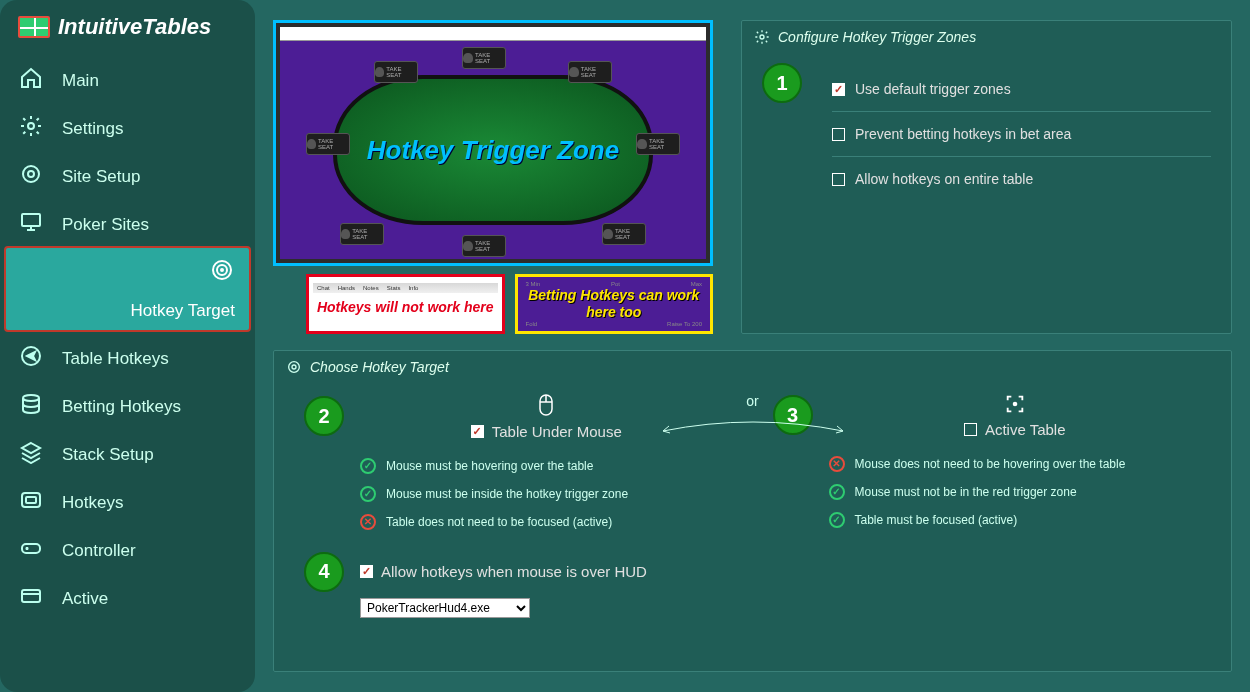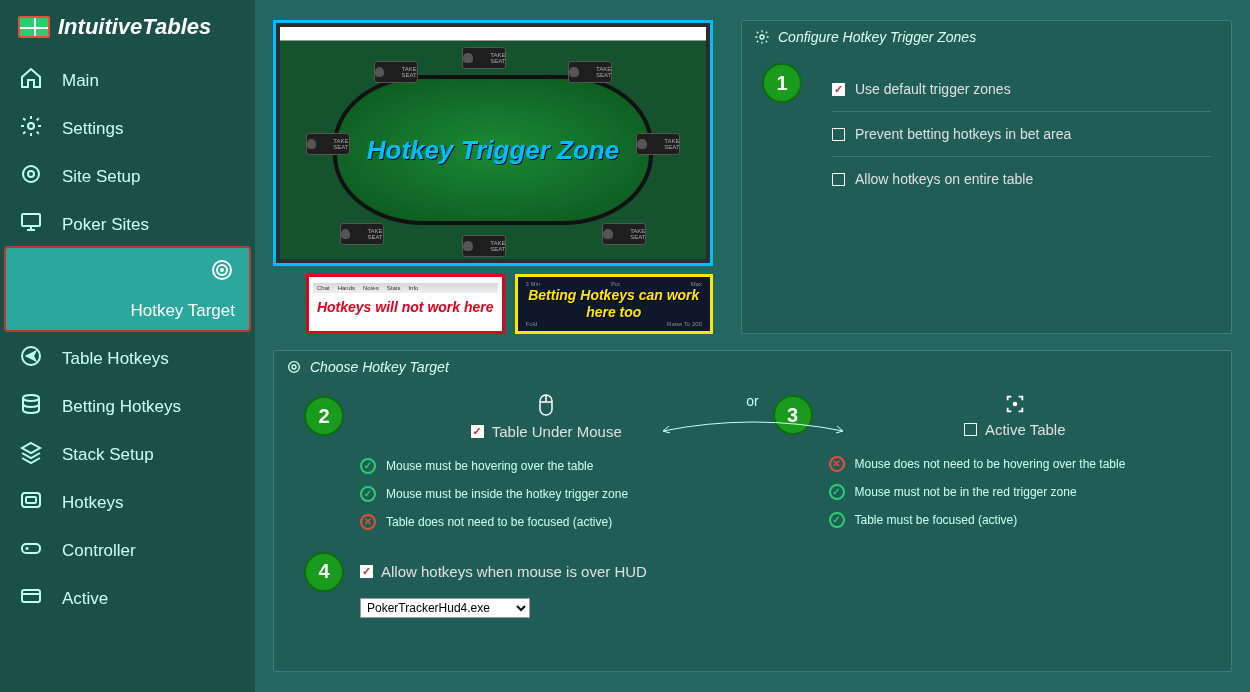--- a/index.html
+++ b/index.html
@@ -1,50 +1,50 @@
 <!DOCTYPE html>
 <html><head>
 <meta charset="utf-8">
 <style>
 * { margin: 0; padding: 0; box-sizing: border-box; }
 body { font-family: -apple-system, "Segoe UI", sans-serif; background: #246761; color: #e0e0e0; width: 1250px; height: 692px; overflow: hidden; }
 
 .app { display: flex; height: 100%; }
 
 
-.sidebar { width: 255px; background: #1b5049; padding-top: 6px; }
+.sidebar { width: 255px; background: #1b5049; padding-top: 6px; border-radius: 17px; }
 .logo { display: flex; align-items: center; gap: 8px; padding: 8px 18px 14px 18px; }
 .logo-badge { width: 32px; height: 22px; background: #2ecc71; border: 2px solid #e74c3c; border-radius: 2px; position: relative; }
 .logo-badge::before { content: ""; position: absolute; left: 50%; top: 0; width: 2px; height: 100%; background: #fff; }
 .logo-badge::after { content: ""; position: absolute; top: 50%; left: 0; height: 2px; width: 100%; background: #fff; }
 .logo-text { font-size: 22px; font-style: italic; font-weight: 600; color: #fff; }
 
 .nav-item { display: flex; align-items: flex-end; gap: 18px; padding: 11px 18px; font-size: 17px; color: #cfe; cursor: pointer; }
 .nav-item.active { background: #2aa89e; color: #fff; border: 2px solid #c0392b; border-radius: 4px; margin: 0 4px; padding: 9px 14px; flex-direction: column; }
 .nav-icon { width: 26px; height: 26px; display: flex; align-items: center; justify-content: center; }
 
 
 .main { flex: 1; padding: 20px 18px; display: flex; flex-direction: column; gap: 16px; overflow: hidden; }
 .top-row { display: flex; gap: 28px; }
 
 
 .diagram { width: 440px; }
 .poker-frame { border: 3px solid #00bfff; background: #2c2c2c; padding: 4px; position: relative; }
 .poker-titlebar { height: 14px; background: #fff; border-bottom: 1px solid #999; }
-.poker-table-area { height: 218px; background: #14532d; position: relative; text-align: right; }
+.poker-table-area { height: 218px; background: #4c1d95; position: relative; }
 .felt { position: absolute; left: 50%; top: 50%; transform: translate(-50%,-50%); width: 320px; height: 150px; background: radial-gradient(ellipse at center, #1a8a36 0%, #0e5e22 80%); border-radius: 90px / 70px; border: 4px solid #111; }
 .trigger-text { position: absolute; left: 50%; top: 50%; transform: translate(-50%,-50%); font-size: 26px; font-weight: 800; color: #00bfff; white-space: nowrap; font-style: italic; text-shadow: 1px 1px 0 #003; }
 .seat { position: absolute; width: 44px; height: 22px; background: #1e1e1e; border: 1px solid #555; border-radius: 3px; font-size: 6px; color: #aaa; display: flex; align-items: center; justify-content: center; gap: 2px; }
 .seat::before { content: ""; width: 10px; height: 10px; background: #555; border-radius: 50% 50% 40% 40%; }
 
 .bottom-boxes { display: flex; gap: 10px; margin-top: 8px; padding-left: 33px; }
 .red-box { flex: 1; border: 3px solid #e3001b; background: #fff; padding: 6px 4px; }
 .red-box-header { height: 10px; background: linear-gradient(#d8d8d8,#f0f0f0); margin-bottom: 6px; display: flex; gap: 8px; padding: 0 4px; font-size: 6px; color: #333; align-items: center; }
 .red-text { color: #e3001b; font-weight: 700; font-style: italic; font-size: 14px; text-align: center; }
-.yellow-box { flex: 1; border: 3px solid #ffe600; background: #0f172a; padding: 4px; position: relative; }
+.yellow-box { flex: 1; border: 3px solid #ffe600; background: #4c1d95; padding: 4px; position: relative; }
 .yellow-text { color: #ffe600; font-weight: 800; font-style: italic; font-size: 14px; text-align: center; line-height: 1.2; text-shadow: 1px 1px 0 #000; }
 .yellow-bg { font-size: 6px; color: #888; display:flex; justify-content: space-between; padding: 0 4px; }
 
 
 .panel { background: #1f5d56; border: 1px solid #3a8079; border-radius: 2px; flex: 1; }
 .panel-header { display: flex; align-items: center; gap: 8px; padding: 8px 12px; font-size: 14px; color: #dfe; font-style: italic; }
 .panel-body { padding: 10px 20px 18px 20px; }
 
 .step-badge { width: 40px; height: 40px; border-radius: 50%; background: #1a9b1e; border: 2px solid #0d6b10; color: #fff; font-weight: 700; font-size: 20px; display: flex; align-items: center; justify-content: center; }
 

